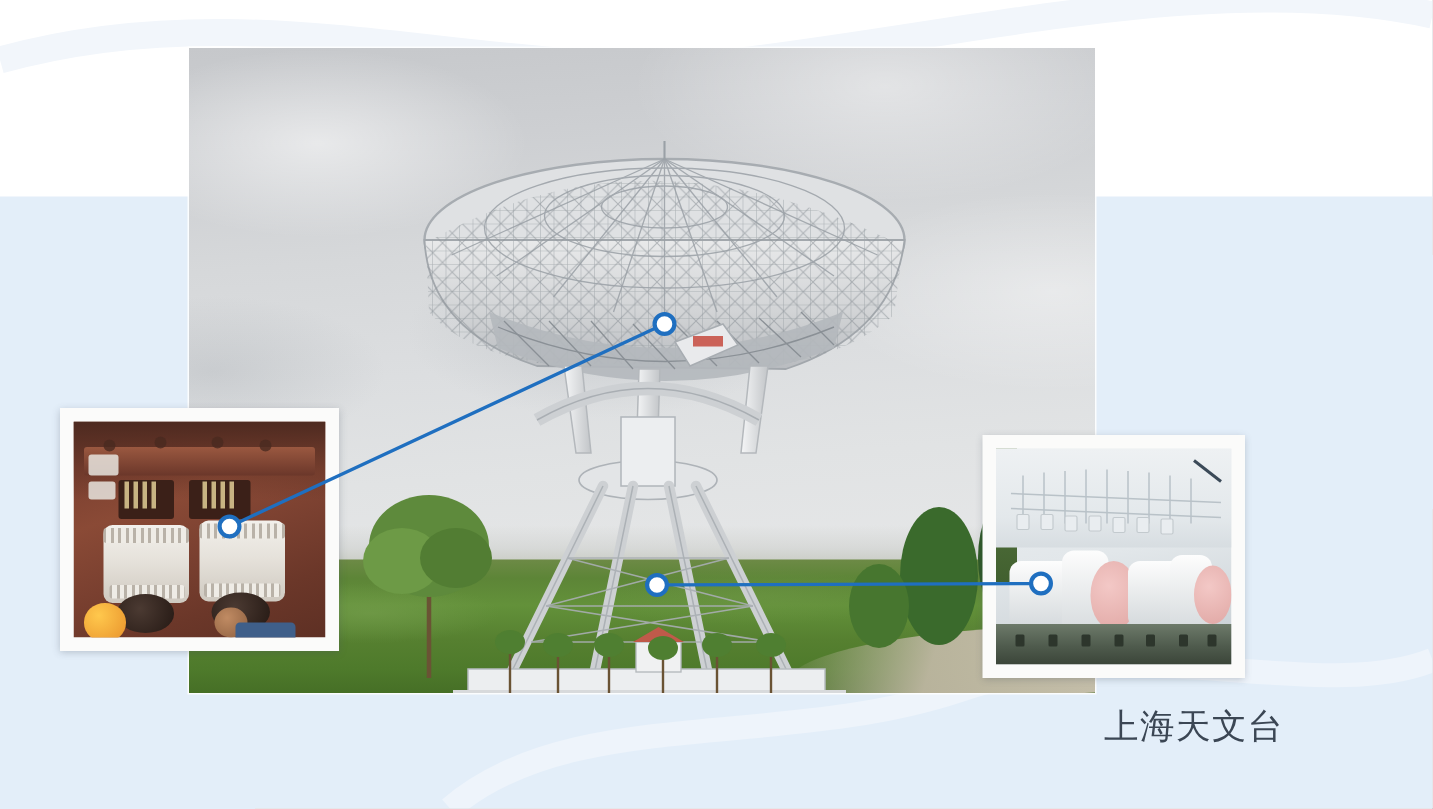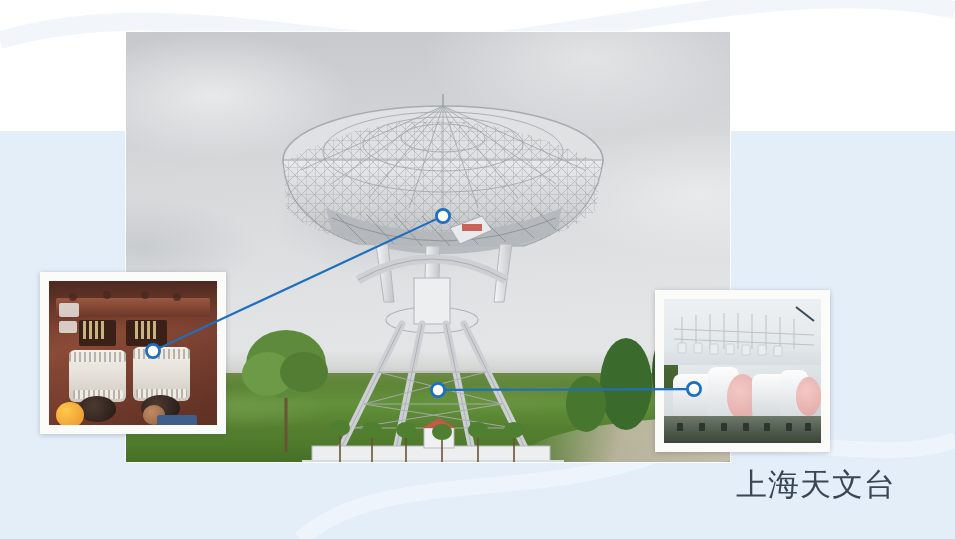--- a/index.html
+++ b/index.html
@@ -223,21 +223,21 @@
     left: 0; top: 0;
     width: 955px; height: 539px;
     pointer-events: none;
   }
 
   
   .caption {
     position: absolute;
     left: 736px; top: 470px;
     font-family: "Liberation Serif", serif;
-    font-size: 31px;
+    font-size: 23px;
     line-height: 30px;
     letter-spacing: 1px;
     color: #3b4654;
     white-space: nowrap;
   }
 </style>
 </head>
 <body>
 
 <div id="slide">

